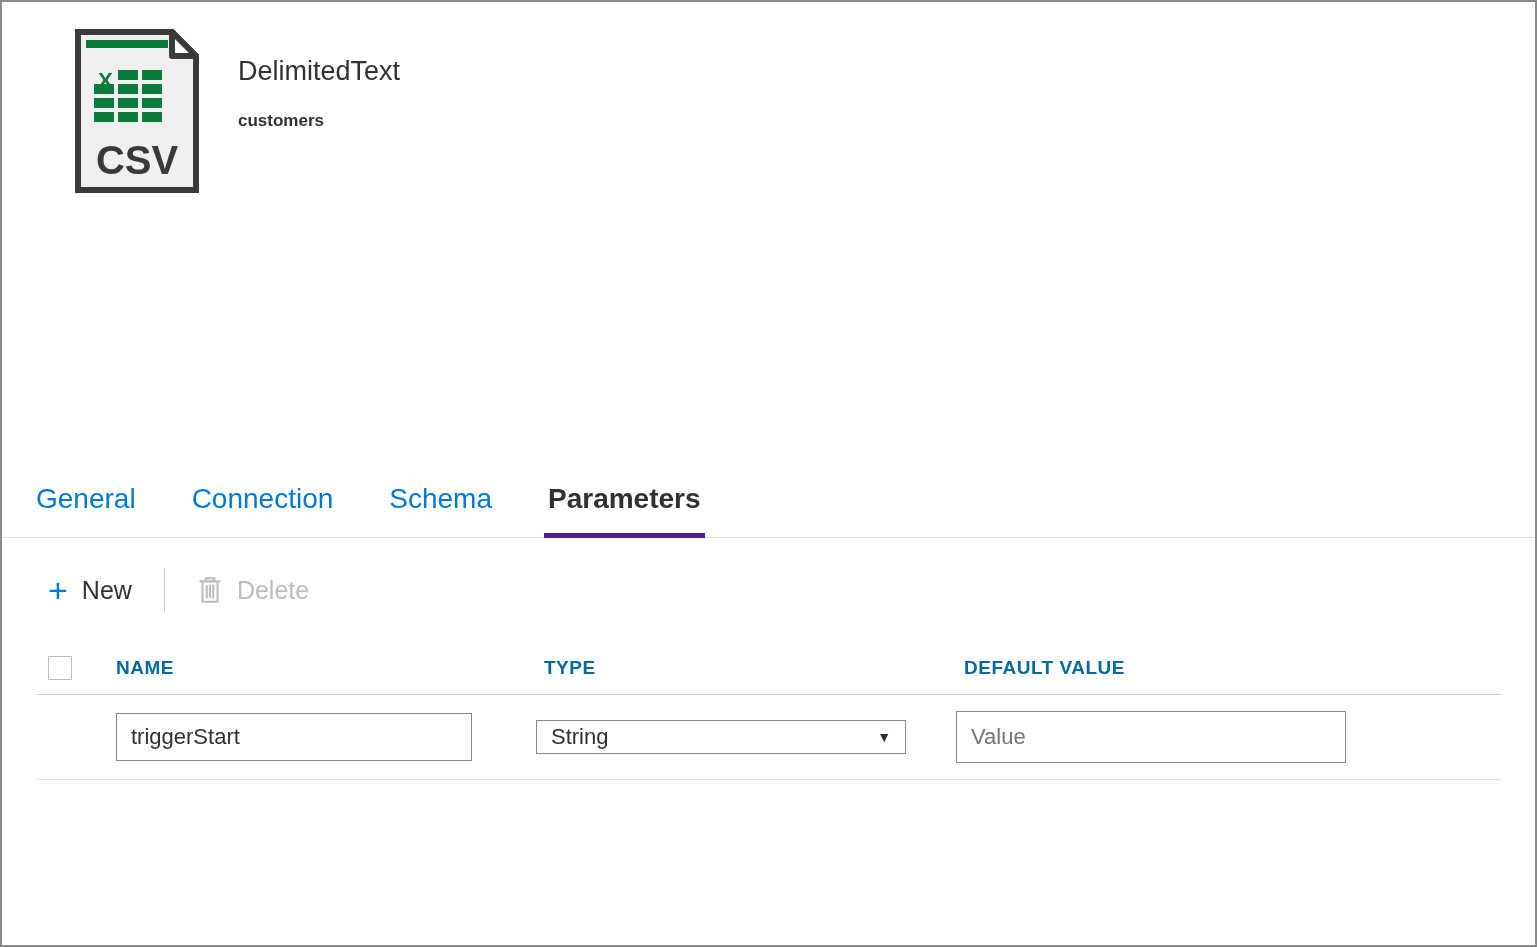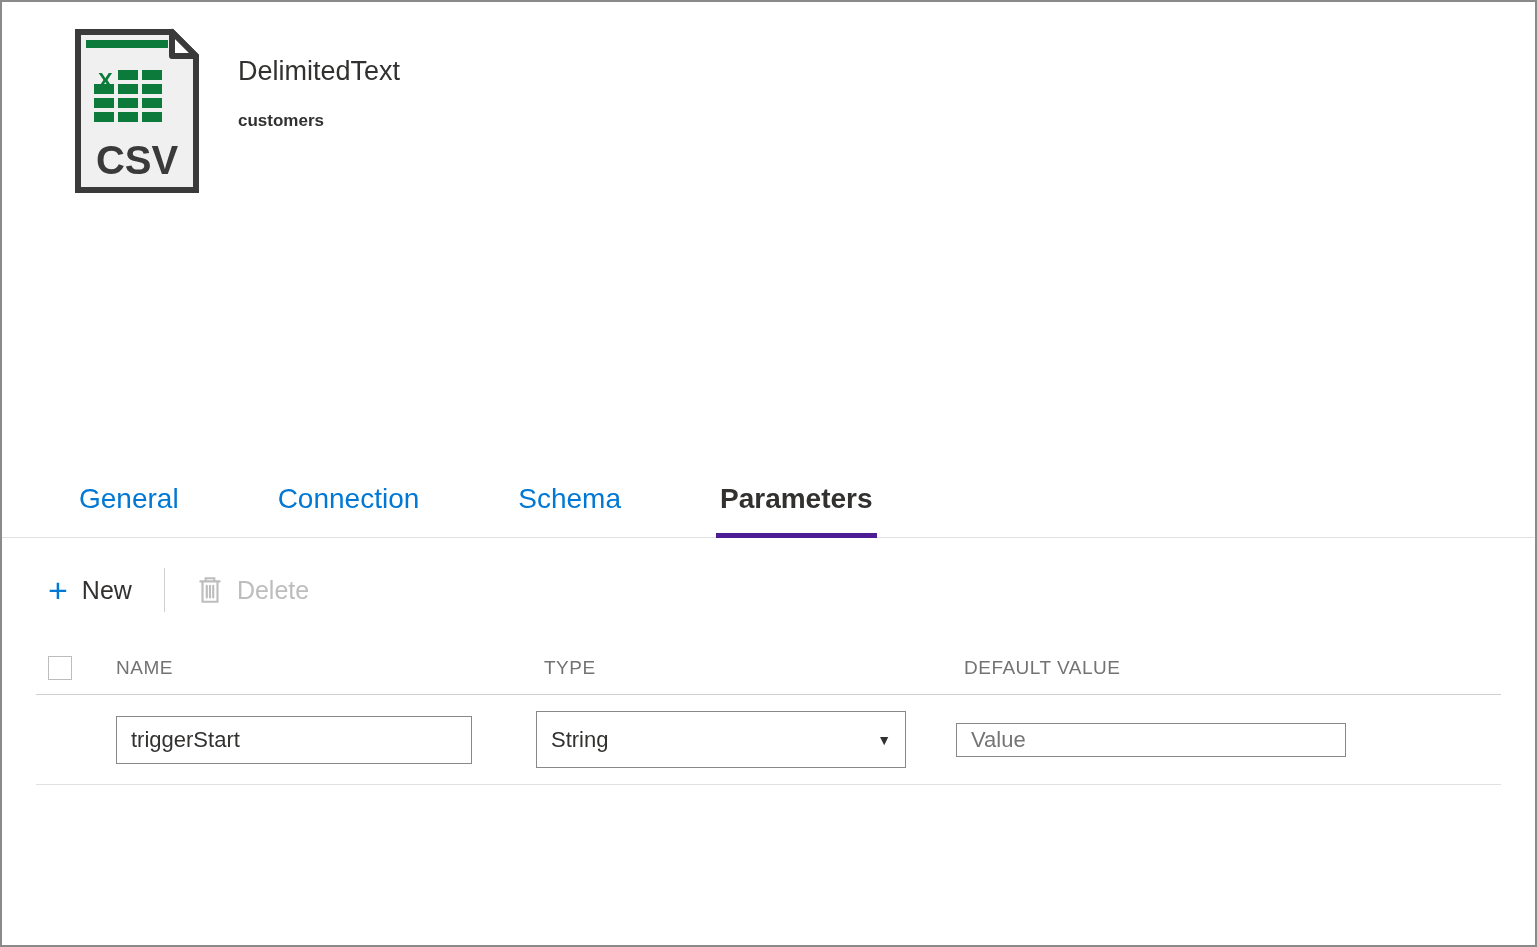--- a/index.html
+++ b/index.html
@@ -46,21 +46,20 @@
     margin-top: 265px;
     border-bottom: 1px solid #e1e1e1;
   }
   .tab {
     font-size: 28px;
     padding: 8px 4px 18px 4px;
     cursor: pointer;
     color: #0078d4;
     border-bottom: 5px solid transparent;
     margin-bottom: -1px;
-    margin-left: 43px;
   }
   .tab.active {
     color: #323130;
     font-weight: 600;
     border-bottom: 5px solid #4c1d95;
   }
   .toolbar {
     display: flex;
     align-items: center;
     padding: 30px 46px;
@@ -113,23 +112,23 @@
   }
   .checkbox {
     width: 24px;
     height: 24px;
     border: 1px solid #bdbdbd;
     background: #fff;
     cursor: pointer;
   }
   .th {
     font-size: 19px;
-    font-weight: 400;
+    font-weight: 700;
     letter-spacing: 0.5px;
-    color: #737373;
+    color: #0369a1;
   }
   .th-name { width: 420px; }
   .th-type { width: 420px; margin-left: 8px; }
   .th-default { flex: 1; }
   .trow {
     display: flex;
     align-items: center;
     padding: 16px 0;
     border-bottom: 1px solid #e1e1e1;
   }
@@ -146,36 +145,36 @@
     color: #323130;
     font-family: inherit;
   }
   .text-input::placeholder { color: #7a7a7a; }
   .select-wrap {
     position: relative;
     width: 370px;
   }
   .select-input {
     width: 100%;
-    height: 57px;
+    height: 34px;
     border: 1px solid #8a8886;
     font-size: 22px;
     padding: 0 14px;
     background: #fff;
     cursor: pointer;
     display: flex;
     align-items: center;
     justify-content: space-between;
   }
   .caret {
     font-size: 14px;
   }
   .default-input {
     width: 390px;
-    height: 34px;
+    height: 52px;
     border: 1px solid #8a8886;
     font-size: 22px;
     padding: 0 14px;
     color: #7a7a7a;
     font-family: inherit;
   }
 </style>
 </head>
 <body>
 

